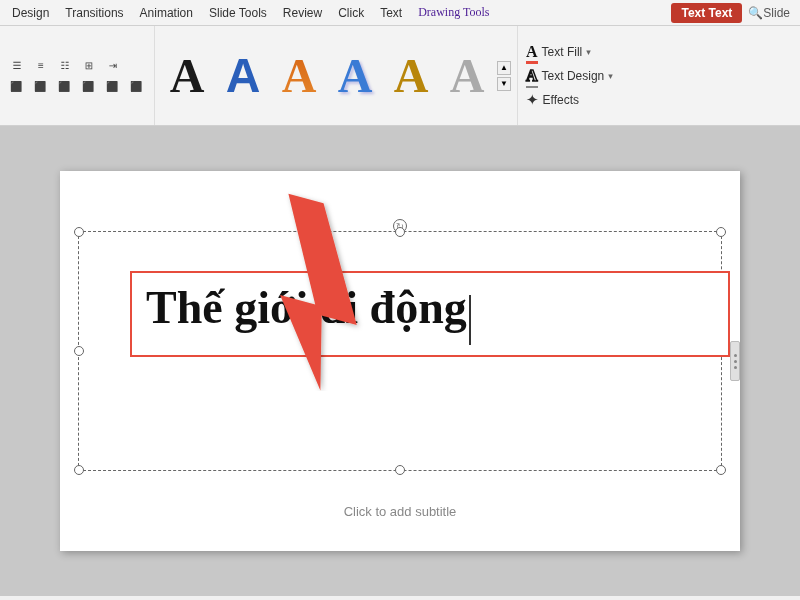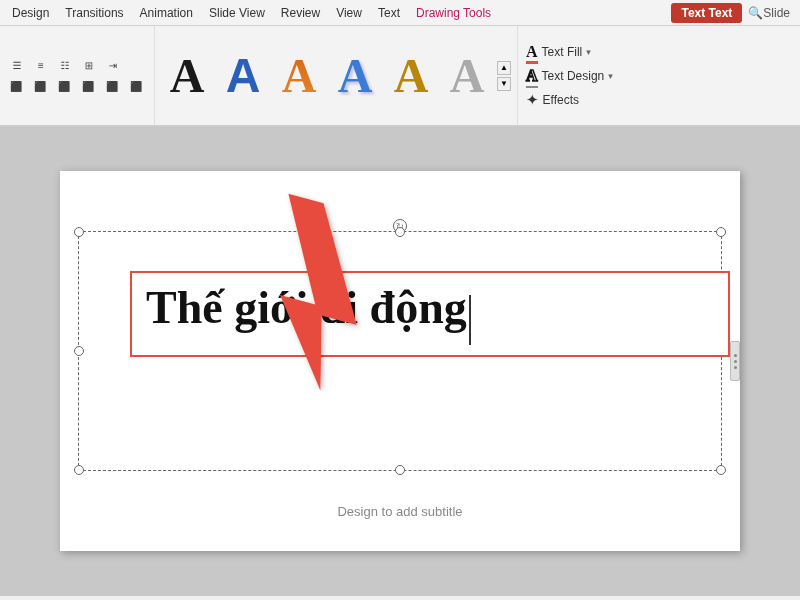--- a/index.html
+++ b/index.html
@@ -283,25 +283,25 @@
       border-radius: 50%;
     }
   </style>
 </head>
 <body>
 
 <div class="menu-bar">
   <div class="menu-item">Design</div>
   <div class="menu-item">Transitions</div>
   <div class="menu-item">Animation</div>
-  <div class="menu-item">Slide View</div>
+  <div class="menu-item">Slide Tools</div>
   <div class="menu-item">Review</div>
-  <div class="menu-item">View</div>
+  <div class="menu-item">Click</div>
   <div class="menu-item">Text</div>
-  <div class="menu-item active" style="color:#be185d;">Drawing Tools</div>
+  <div class="menu-item active" style="color:#4c1d95;font-family:Liberation Serif, serif;">Drawing Tools</div>
   <div class="menu-spacer"></div>
   <div class="text-tools-btn">Text Text</div>
   <div class="search-area">
     <span>🔍</span>
     <span>Slide</span>
   </div>
 </div>
 
 <div class="ribbon">
 
@@ -378,21 +378,21 @@
       <div class="handle" style="top:50%; left:100%;"></div>
       <div class="handle" style="top:100%; left:0;"></div>
       <div class="handle" style="top:100%; left:50%;"></div>
       <div class="handle" style="top:100%; left:100%;"></div>
     </div>
 
     <div class="title-box">
       <span class="title-text">Thế giới di động</span><span class="cursor-line"></span>
     </div>
 
-    <div class="subtitle-text">Design to add subtitle</div>
+    <div class="subtitle-text">Click to add subtitle</div>
 
     <div class="side-handle">
       <div class="side-handle-dot"></div>
       <div class="side-handle-dot"></div>
       <div class="side-handle-dot"></div>
     </div>
 
     <div class="red-arrow">
       <svg class="arrow-svg" viewBox="0 0 200 220" xmlns="http://www.w3.org/2000/svg">
 

